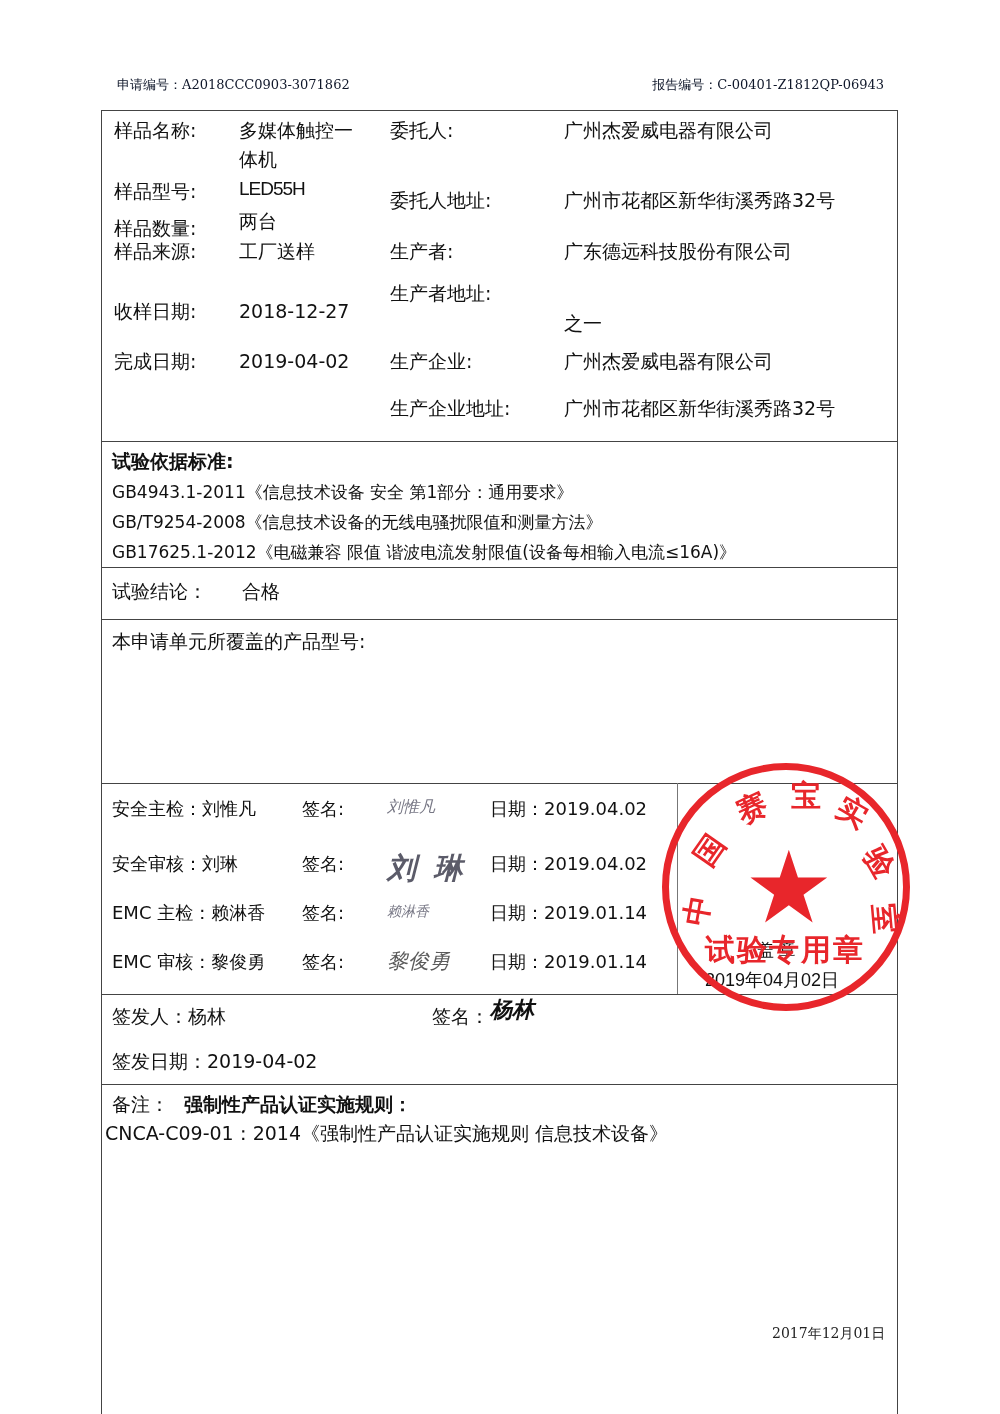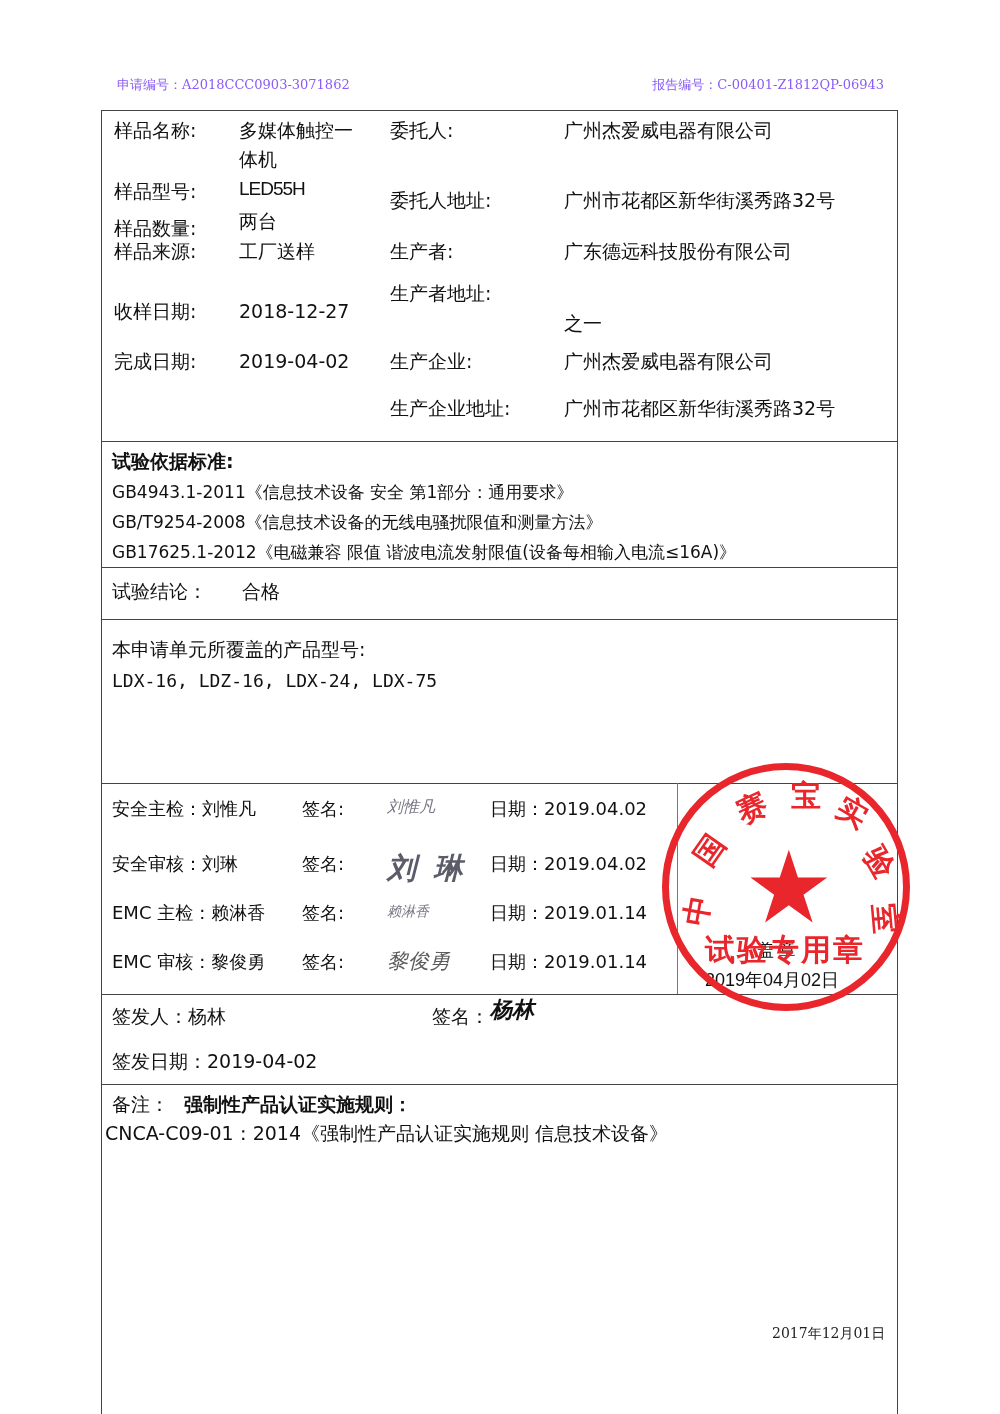--- a/index.html
+++ b/index.html
@@ -1,19 +1,19 @@
 <!DOCTYPE html>
 <html><head>
 <meta charset="utf-8">
 <style>
   html,body{margin:0;padding:0;background:#ffffff;}
   body{width:1000px;height:1414px;position:relative;overflow:hidden;
        font-family:"DejaVu Sans","Liberation Sans",sans-serif;color:#111;}
   .abs{position:absolute;}
-  .hdr{top:76px;font-size:13px;color:#8b5cf6;font-family:"DejaVu Serif","Liberation Serif",serif;}
+  .hdr{top:76px;font-size:13px;color:#0f172a;font-family:"DejaVu Serif","Liberation Serif",serif;}
   .tbl{position:absolute;left:101px;top:110px;width:797px;height:1312px;border:1.5px solid #444;box-sizing:border-box;}
   .hline{position:absolute;left:0;right:0;height:0;border-top:1.5px solid #444;}
   .vline{position:absolute;width:0;border-left:1.5px solid #777;}
   .t{position:absolute;font-size:19px;white-space:nowrap;line-height:24px;}
   .b{font-weight:bold;}
   .sig{position:absolute;font-family:Liberation Mono, monospace;font-style:italic;color:#556;font-size:19px;opacity:.8;white-space:nowrap;}
   .stamp{position:absolute;left:662px;top:763px;width:248px;height:248px;border:7px solid #e8262b;border-radius:50%;box-sizing:border-box;}
   .stamp-char{position:absolute;color:#e8262b;font-weight:bold;font-size:30px;font-family:"DejaVu Serif",serif;}
   .star{position:absolute;left:75px;top:68px;font-size:100px;color:#e8262b;line-height:100px;}
   .foot{top:1325px;left:772px;font-size:14px;font-family:"DejaVu Serif","Liberation Serif",serif;color:#222;}
@@ -62,22 +62,21 @@
   <div class="t" style="left:462px;top:285px;">广州市花都区新华街溪秀路32号</div>
 
   <div class="t b" style="left:10px;top:338px;">试验依据标准:</div>
   <div class="t" style="left:10px;top:369px;font-size:17px;">GB4943.1-2011《信息技术设备 安全 第1部分：通用要求》</div>
   <div class="t" style="left:10px;top:399px;font-size:17px;">GB/T9254-2008《信息技术设备的无线电骚扰限值和测量方法》</div>
   <div class="t" style="left:10px;top:429px;font-size:17px;">GB17625.1-2012《电磁兼容 限值 谐波电流发射限值(设备每相输入电流≤16A)》</div>
 
   <div class="t" style="left:10px;top:468px;">试验结论：</div>
   <div class="t" style="left:140px;top:468px;">合格</div>
 
-  <div class="t" style="left:10px;top:518px;margin-top:8px;">本申请单元所覆盖的产品型号:</div>
-  <div class="t" style="left:10px;top:558px;font-family:'DejaVu Sans Mono',monospace;font-size:18px;">LDX-16, LDZ-16, LDX-24, LDX-75</div>
+  <div class="t" style="left:10px;top:518px;">本申请单元所覆盖的产品型号:</div>
 
   <div class="t" style="left:10px;top:686px;font-size:18px;">安全主检：刘惟凡</div>
   <div class="t" style="left:200px;top:686px;font-size:18px;">签名:</div>
   <div class="sig" style="left:285px;top:686px;font-size:16px;">刘惟凡</div>
   <div class="t" style="left:388px;top:686px;font-size:18px;">日期：2019.04.02</div>
 
   <div class="t" style="left:10px;top:741px;font-size:18px;">安全审核：刘琳</div>
   <div class="t" style="left:200px;top:741px;font-size:18px;">签名:</div>
   <div class="sig" style="left:285px;top:738px;font-size:29px;font-weight:bold;color:#334;">刘 琳</div>
   <div class="t" style="left:388px;top:741px;font-size:18px;">日期：2019.04.02</div>

